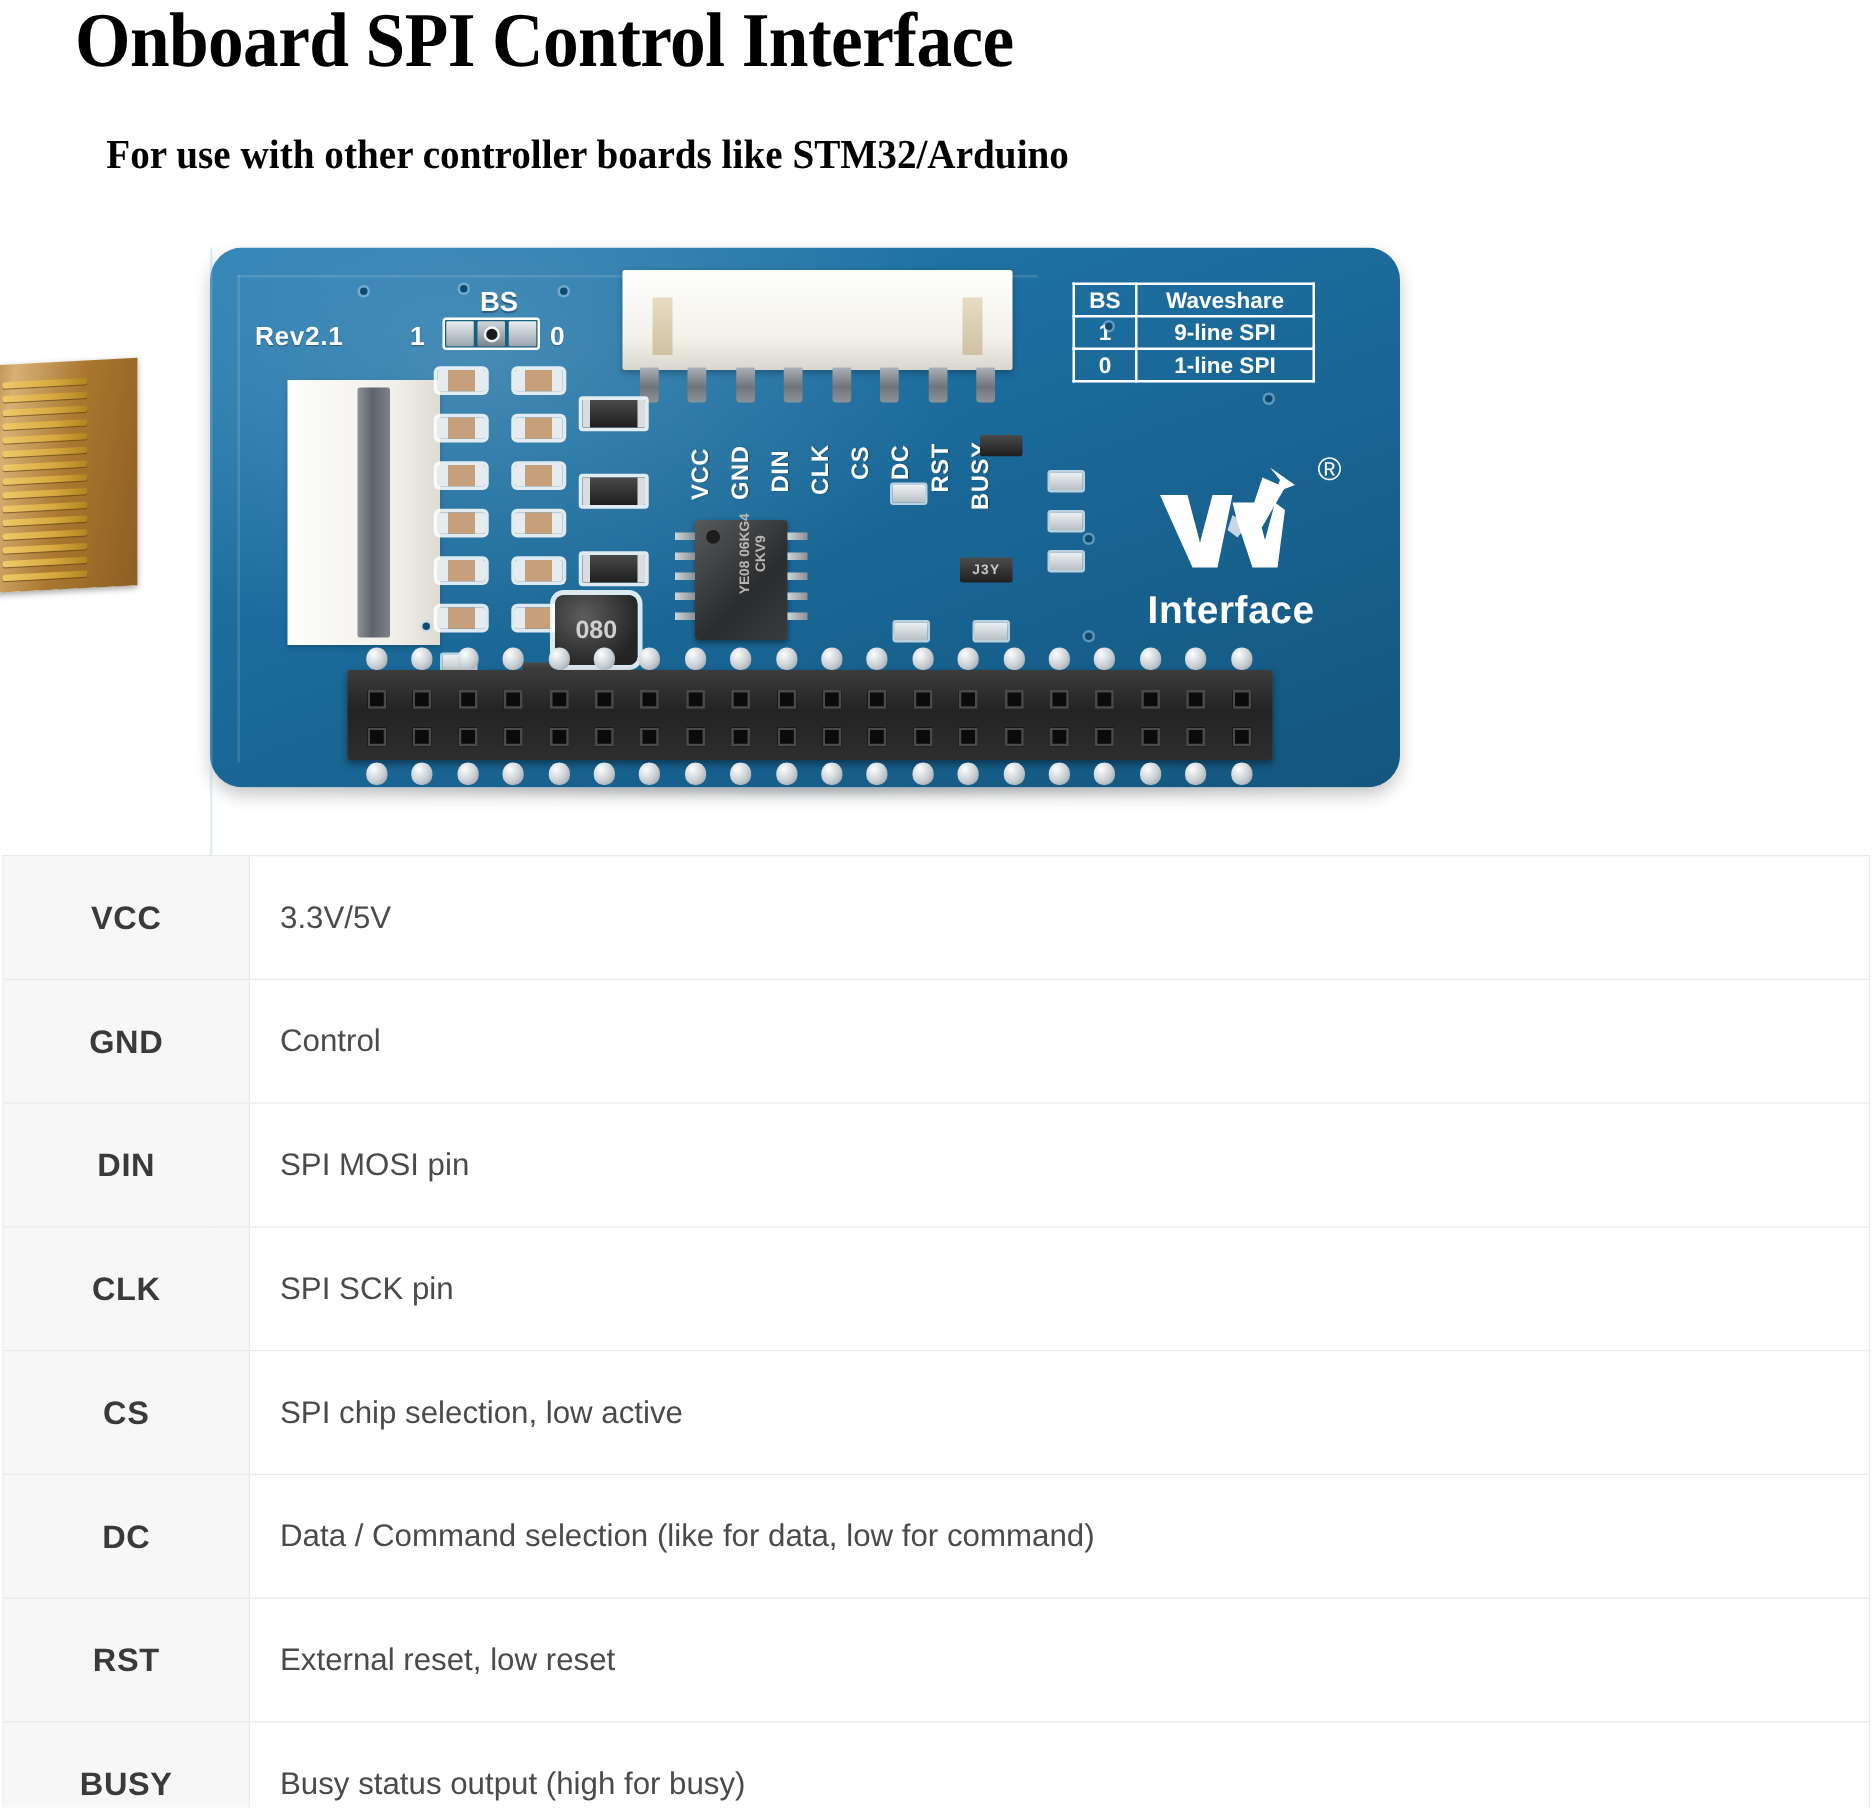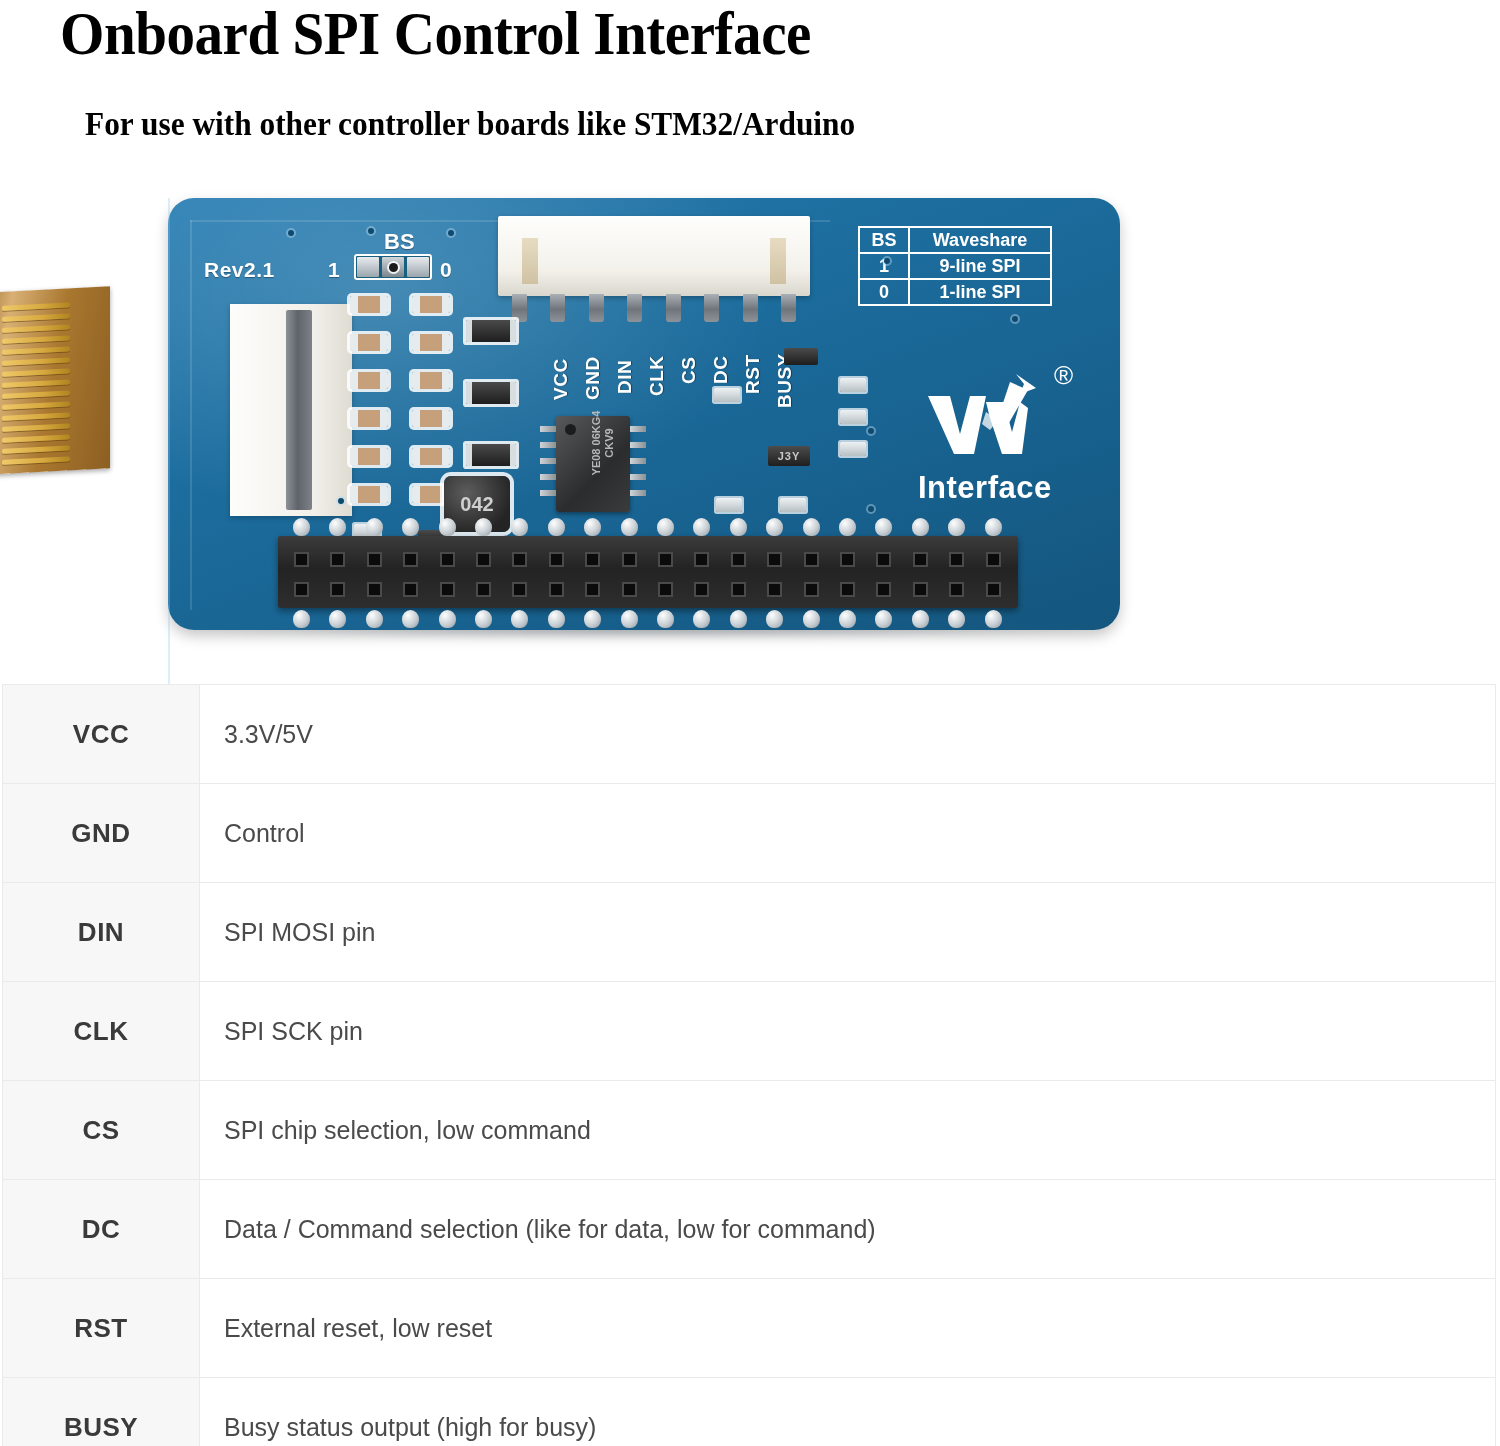--- a/index.html
+++ b/index.html
@@ -525,21 +525,21 @@
     <div class="res" style="left:244px;top:288px;"></div>
 
     <div class="pad-small" style="left:186px;top:326px;"></div>
     <div class="pad-small" style="left:186px;top:356px;"></div>
     <div class="sot" style="left:250px;top:332px;"></div>
 
     <div class="diode" style="left:298px;top:122px;"></div>
     <div class="diode" style="left:298px;top:184px;"></div>
     <div class="diode" style="left:298px;top:246px;"></div>
 
-    <div id="inductor">042</div>
+    <div id="inductor">080</div>
 
     <div id="main-ic"></div>
     <div id="ic-text">YE08 06KG4 CKV9</div>
     <div class="ic-leg" style="left:372px;top:228px;"></div>
     <div class="ic-leg" style="left:372px;top:244px;"></div>
     <div class="ic-leg" style="left:372px;top:260px;"></div>
     <div class="ic-leg" style="left:372px;top:276px;"></div>
     <div class="ic-leg" style="left:372px;top:292px;"></div>
     <div class="ic-leg" style="left:462px;top:228px;"></div>
     <div class="ic-leg" style="left:462px;top:244px;"></div>
@@ -680,21 +680,21 @@
     <tr>
       <td class="pin-name">DIN</td>
       <td class="pin-desc">SPI MOSI pin</td>
     </tr>
     <tr>
       <td class="pin-name">CLK</td>
       <td class="pin-desc">SPI SCK pin</td>
     </tr>
     <tr>
       <td class="pin-name">CS</td>
-      <td class="pin-desc">SPI chip selection, low command</td>
+      <td class="pin-desc">SPI chip selection, low active</td>
     </tr>
     <tr>
       <td class="pin-name">DC</td>
       <td class="pin-desc">Data / Command selection (like for data, low for command)</td>
     </tr>
     <tr>
       <td class="pin-name">RST</td>
       <td class="pin-desc">External reset, low reset</td>
     </tr>
     <tr>

